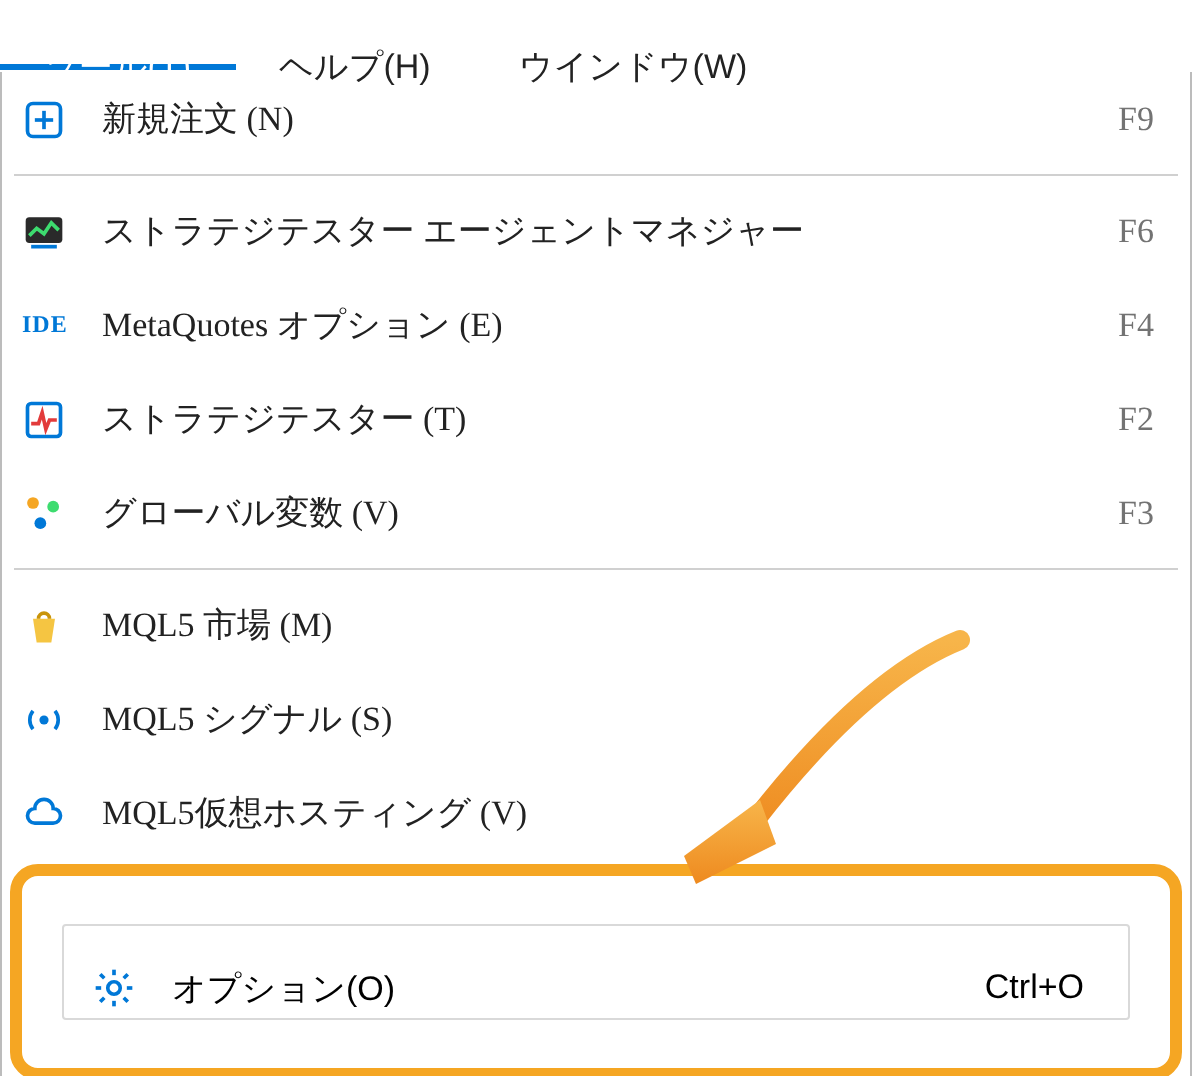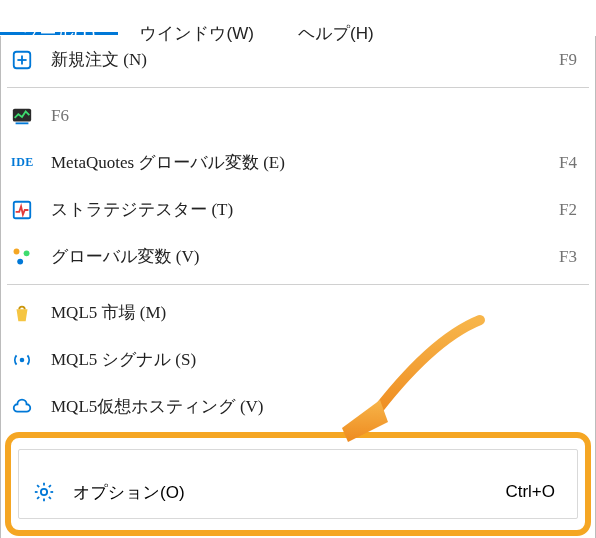--- a/index.html
+++ b/index.html
@@ -77,45 +77,45 @@
   .highlight {
     position: absolute;
     left: 4px; right: 4px; top: 2px; bottom: 4px;
     border: 6px solid #f5a623;
     border-radius: 14px;
     pointer-events: none;
   }
   .options-row {
     display: flex;
     align-items: center;
-    height: 70px;
+    height: 48px;
     padding: 16px 22px 0 14px;
     font-size: 17px;
     border: 1px solid #d9d9d9;
     border-radius: 2px;
-    margin: 11px;
+    margin: 24px;
     background: #fff;
   }
   .options-row .ico { width: 40px; display:flex; align-items:center; }
   .options-row .ico svg { width:22px; height:22px; }
   .options-row .label { flex: 1 1 auto; }
   .options-row .short { flex-shrink: 0; }
   
   .arrow {
     position: absolute;
     pointer-events: none;
   }
 </style>
 </head>
 <body>
 
 <div class="menubar">
   <div class="item active">ツール(T)</div>
+  <div class="item">ヘルプ(H)</div>
   <div class="item">ウインドウ(W)</div>
-  <div class="item">ヘルプ(H)</div>
 </div>
 
 <div class="dropdown">
 
   <div class="row">
     <span class="ico">
       <svg viewBox="0 0 24 24">
           <rect x="3" y="3" width="18" height="18" rx="3" fill="none" stroke="#0078d7" stroke-width="2"></rect>
           <line x1="12" y1="7" x2="12" y2="17" stroke="#0078d7" stroke-width="2"></line>
           <line x1="7" y1="12" x2="17" y2="12" stroke="#0078d7" stroke-width="2"></line>
@@ -128,28 +128,29 @@
   <div class="sep"></div>
 
   <div class="row">
     <span class="ico">
       <svg viewBox="0 0 24 24">
           <rect x="2" y="4" width="20" height="14" rx="2" fill="#2a2a2a"></rect>
           <polyline points="4,14 8,10 12,13 16,7 20,11" fill="none" stroke="#3ddc6f" stroke-width="2"></polyline>
           <rect x="5" y="19" width="14" height="2" fill="#0078d7"></rect>
         </svg>
     </span>
+    <span class="label">ストラテジテスター エージェントマネジャー</span>
     <span class="short">F6</span>
   </div>
 
   <div class="row">
     <span class="ico">
       <span class="txt-icon">IDE</span>
     </span>
-    <span class="label">MetaQuotes グローバル変数 (E)</span>
+    <span class="label">MetaQuotes オプション (E)</span>
     <span class="short">F4</span>
   </div>
 
   <div class="row">
     <span class="ico">
       <svg viewBox="0 0 24 24">
           <rect x="3" y="3" width="18" height="18" rx="2" fill="none" stroke="#0078d7" stroke-width="2"></rect>
           <polyline points="5,14 9,14 11,8 13,17 15,12 19,12" fill="none" stroke="#e23b3b" stroke-width="2"></polyline>
         </svg>
     </span>

